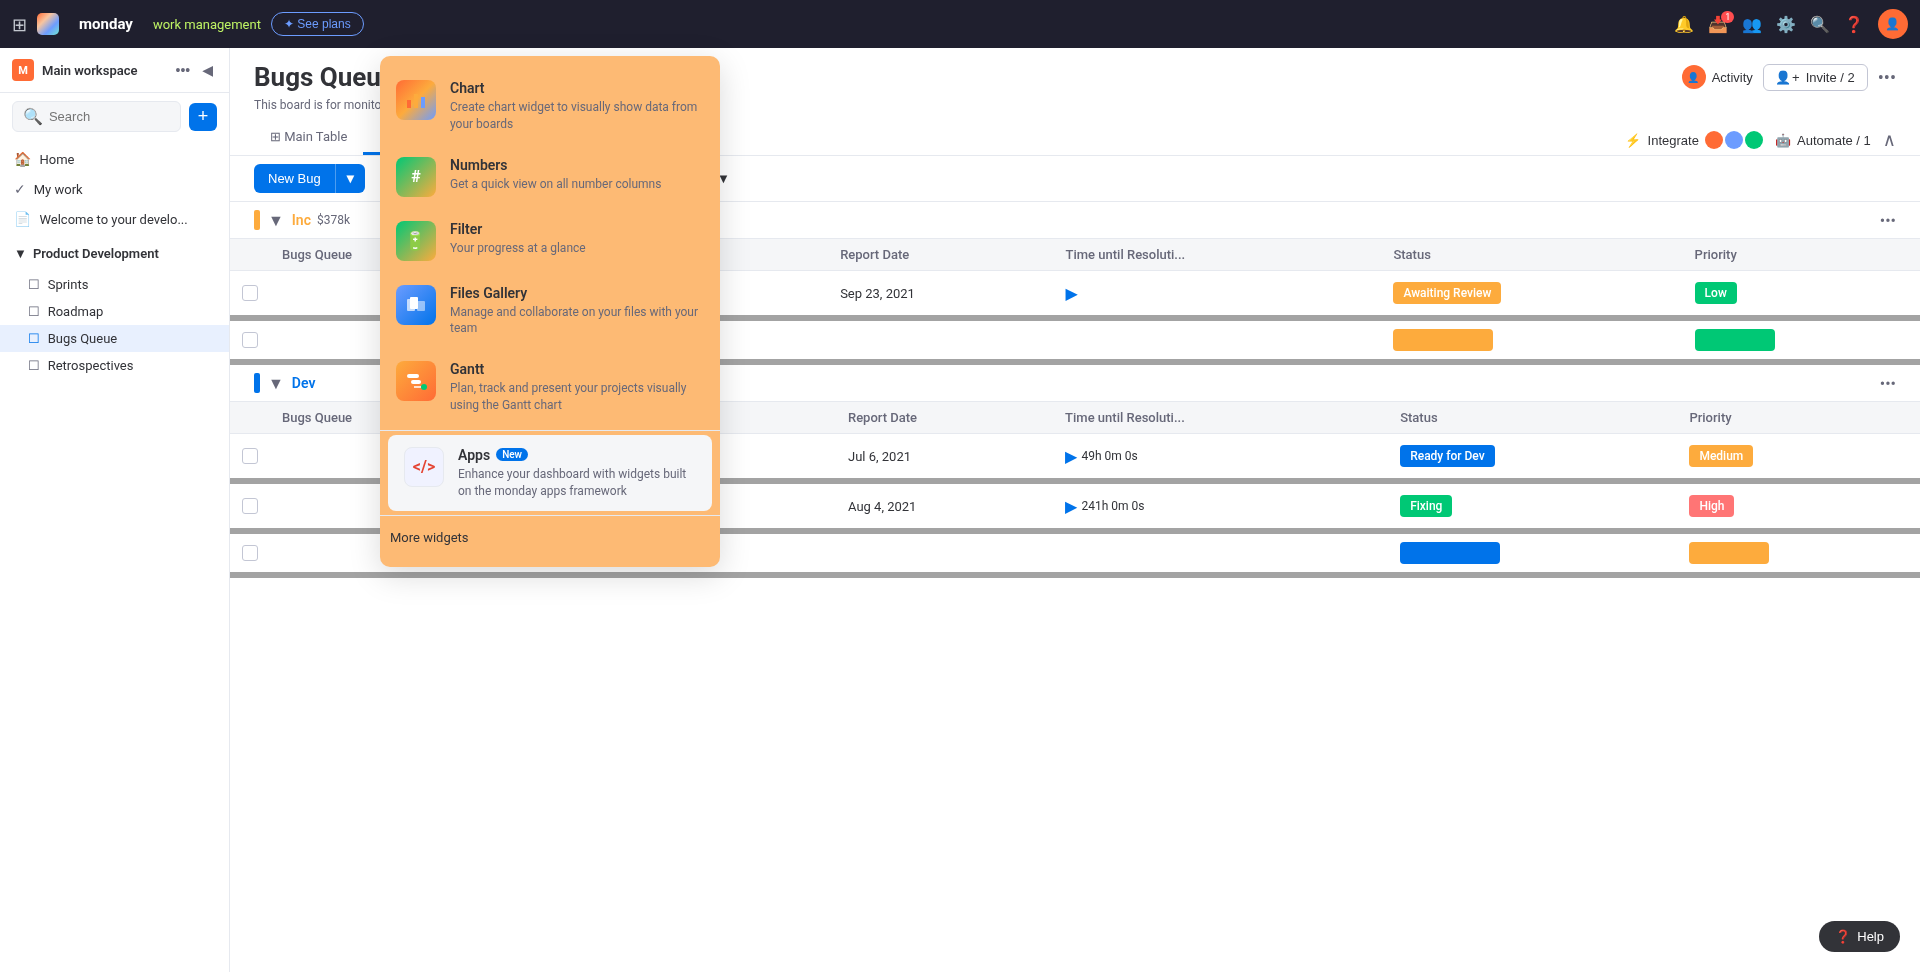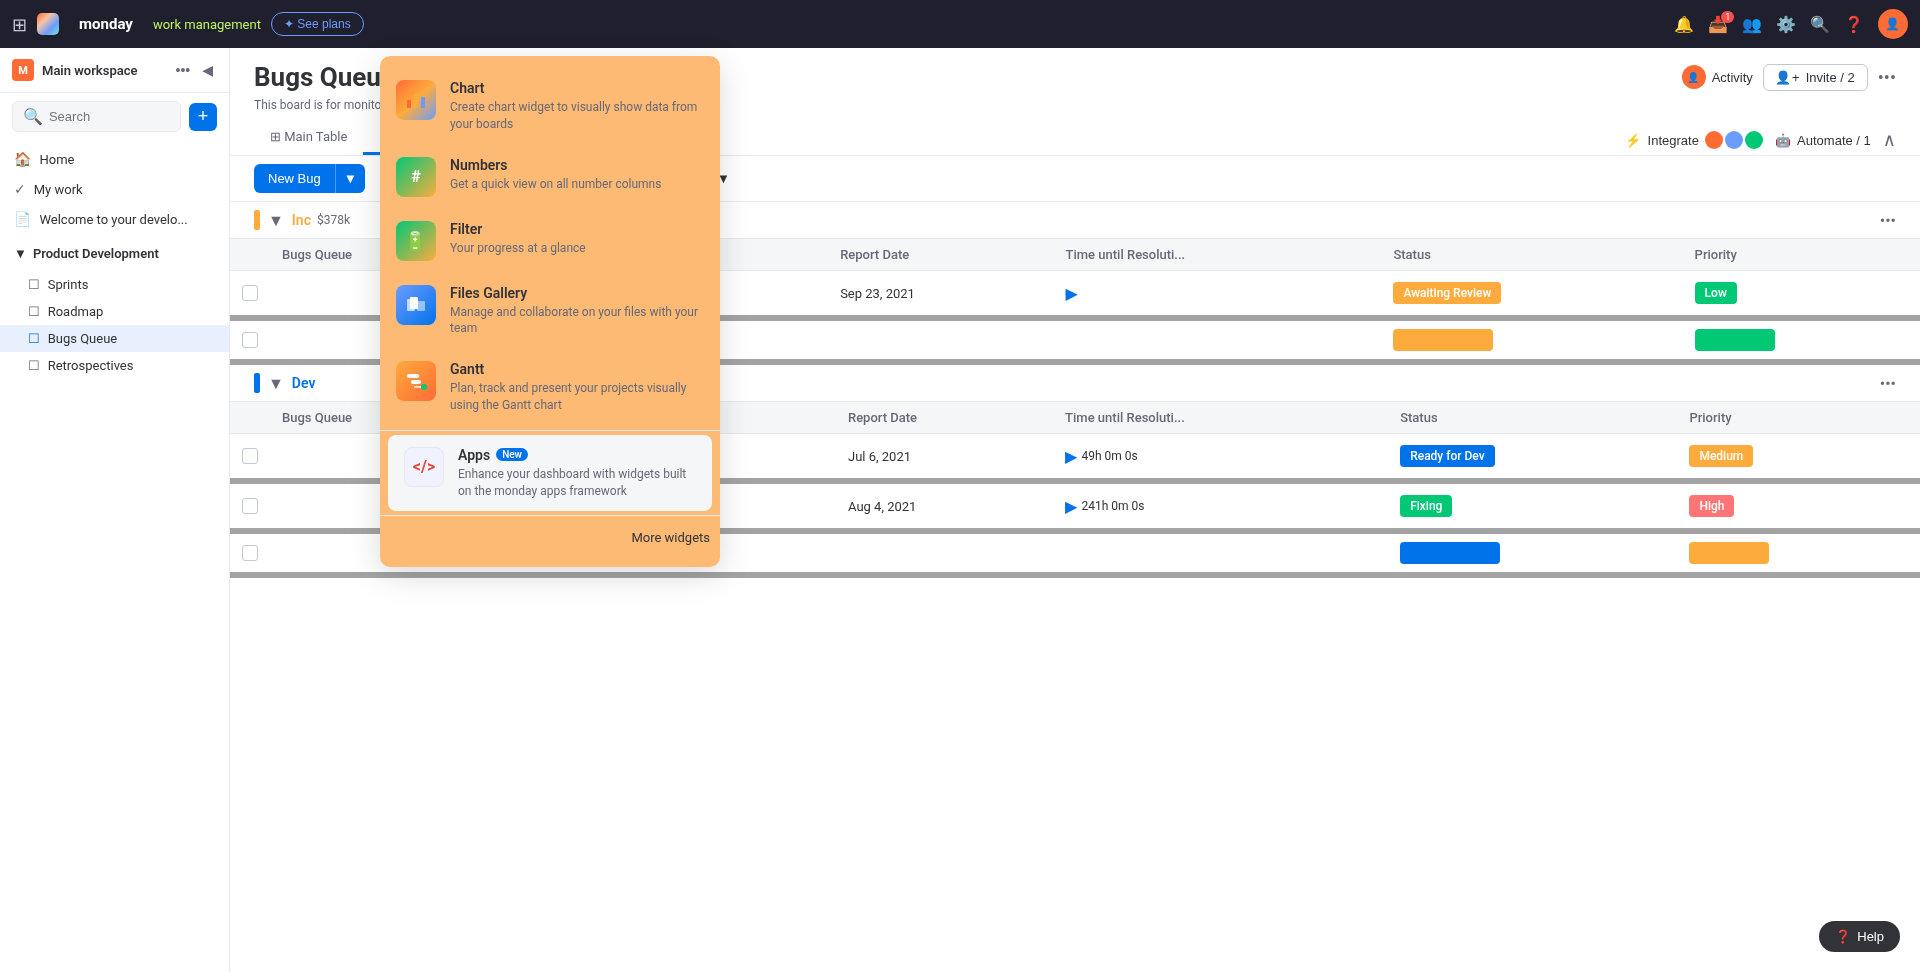--- a/index.html
+++ b/index.html
@@ -130,21 +130,21 @@
       width: 340px; padding: 12px 0;
     }
     .widget-item { display: flex; align-items: flex-start; gap: 14px; padding: 12px 16px; cursor: pointer; }
     .widget-item.highlighted { background: #f5f6f8; border-radius: 8px; margin: 0 8px; }
     .widget-icon { width: 40px; height: 40px; border-radius: 8px; display: flex; align-items: center; justify-content: center; font-size: 20px; flex-shrink: 0; }
     .widget-info { flex: 1; }
     .widget-title { font-size: 14px; font-weight: 600; color: #323338; margin-bottom: 3px; display: flex; align-items: center; gap: 6px; }
     .widget-desc { font-size: 12px; color: #676879; line-height: 1.4; }
     .new-badge { background: #0073ea; color: white; font-size: 10px; padding: 1px 6px; border-radius: 10px; font-weight: 500; }
     .widget-divider { height: 1px; background: #e6e9ef; margin: 4px 0; }
-    .more-widgets { text-align: right; padding: 10px; font-size: 13px; color: #323338; cursor: pointer; }
+    .more-widgets { text-align: left; padding: 10px; font-size: 13px; color: #323338; cursor: pointer; }
 
     
     .help-btn {
       position: fixed; bottom: 20px; right: 20px;
       background: #323338; color: white; border: none; border-radius: 20px;
       padding: 8px 16px; font-size: 13px; cursor: pointer;
       display: flex; align-items: center; gap: 6px;
     }
   </style>
 </head>

